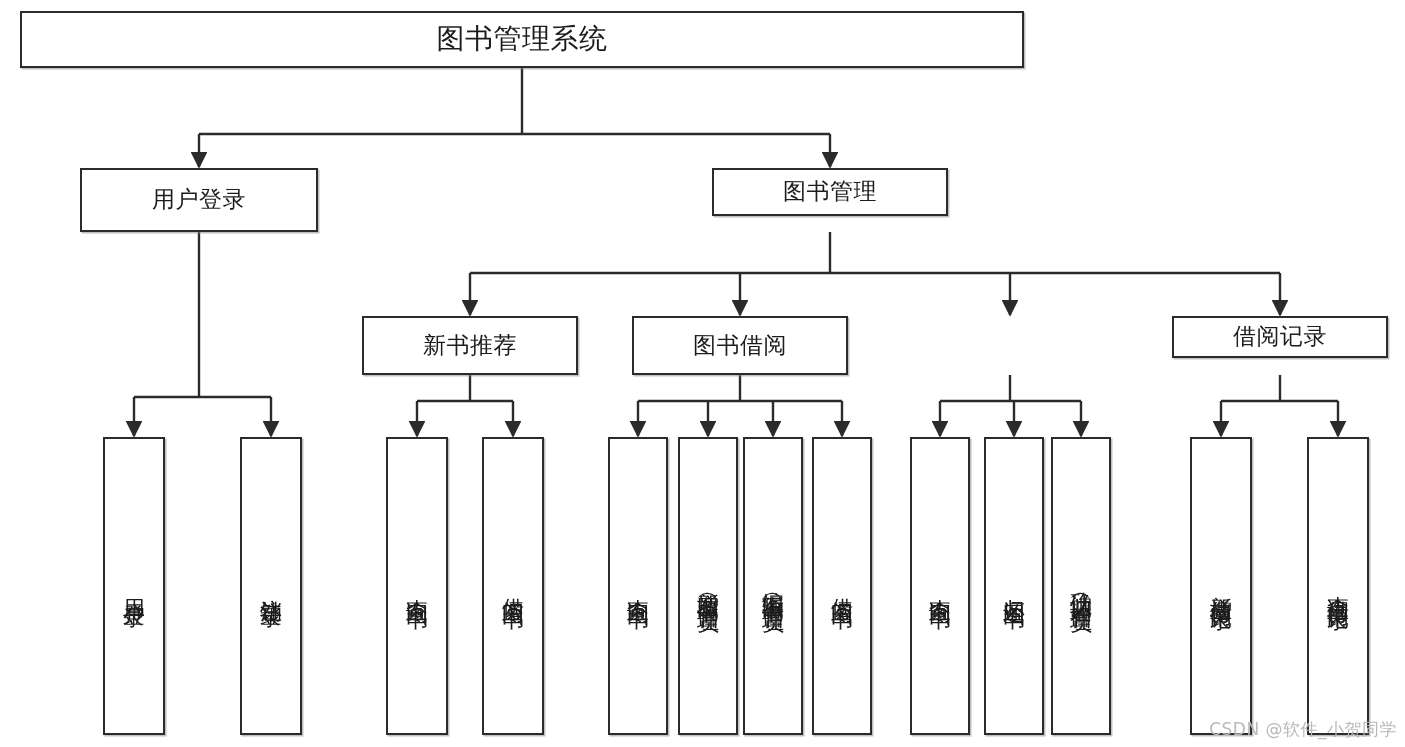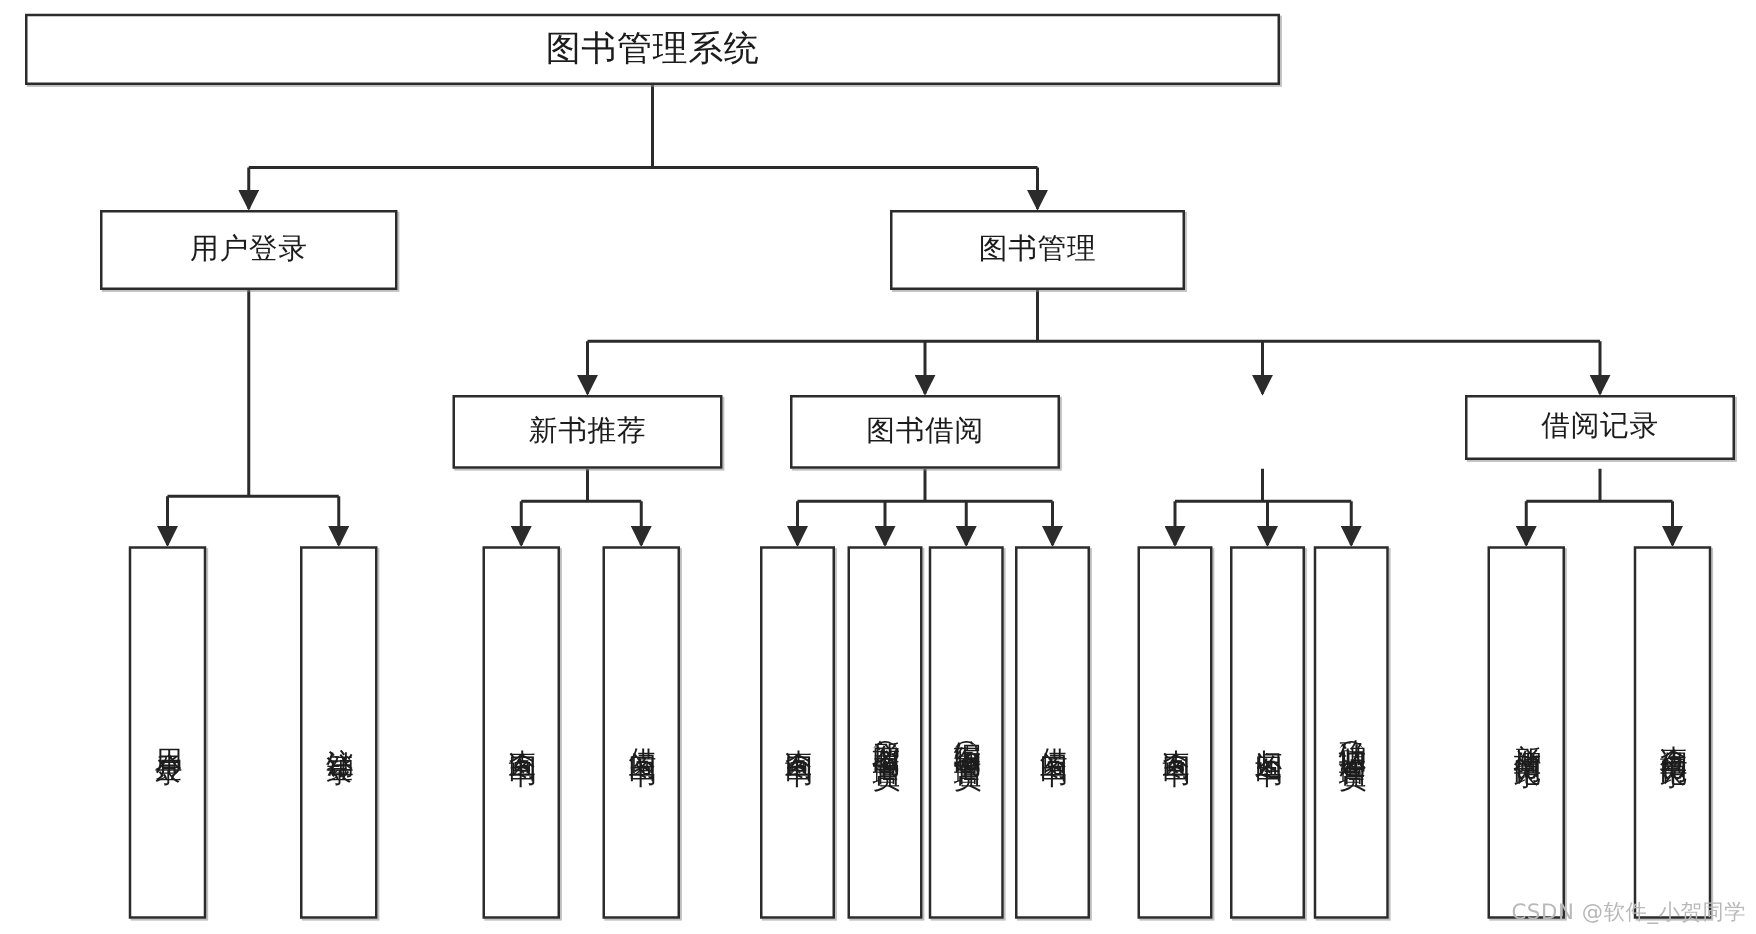--- a/index.html
+++ b/index.html
@@ -128,31 +128,31 @@
       </g>
   </svg>
 
   <div class="node root horiz" style="left: 20px; top: 11px; width: 1004px; height: 57px;">
     <span class="node-label">图书管理系统</span>
   </div>
 
   <div class="node horiz" style="left: 80px; top: 168px; width: 238px; height: 64px;">
     <span class="node-label">用户登录</span>
   </div>
-  <div class="node horiz" style="left: 712px; top: 168px; width: 236px; height: 64px;">
+  <div class="node horiz" style="left: 712px; top: 168px; width: 236px; height: 48px;">
     <span class="node-label">图书管理</span>
   </div>
 
   <div class="node horiz" style="left: 362px; top: 316px; width: 216px; height: 59px;">
     <span class="node-label">新书推荐</span>
   </div>
   <div class="node horiz" style="left: 632px; top: 316px; width: 216px; height: 59px;">
     <span class="node-label">图书借阅</span>
   </div>
-  <div class="node horiz" style="left: 1172px; top: 316px; width: 216px; height: 52px;">
+  <div class="node horiz" style="left: 1172px; top: 316px; width: 216px; height: 42px;">
     <span class="node-label">借阅记录</span>
   </div>
 
   <div class="node vert" style="left: 103px; top: 437px; width: 62px; height: 298px;">
     <span class="node-label">用户登录</span>
   </div>
   <div class="node vert" style="left: 240px; top: 437px; width: 62px; height: 298px;">
     <span class="node-label">注销登录</span>
   </div>
   <div class="node vert" style="left: 386px; top: 437px; width: 62px; height: 298px;">

